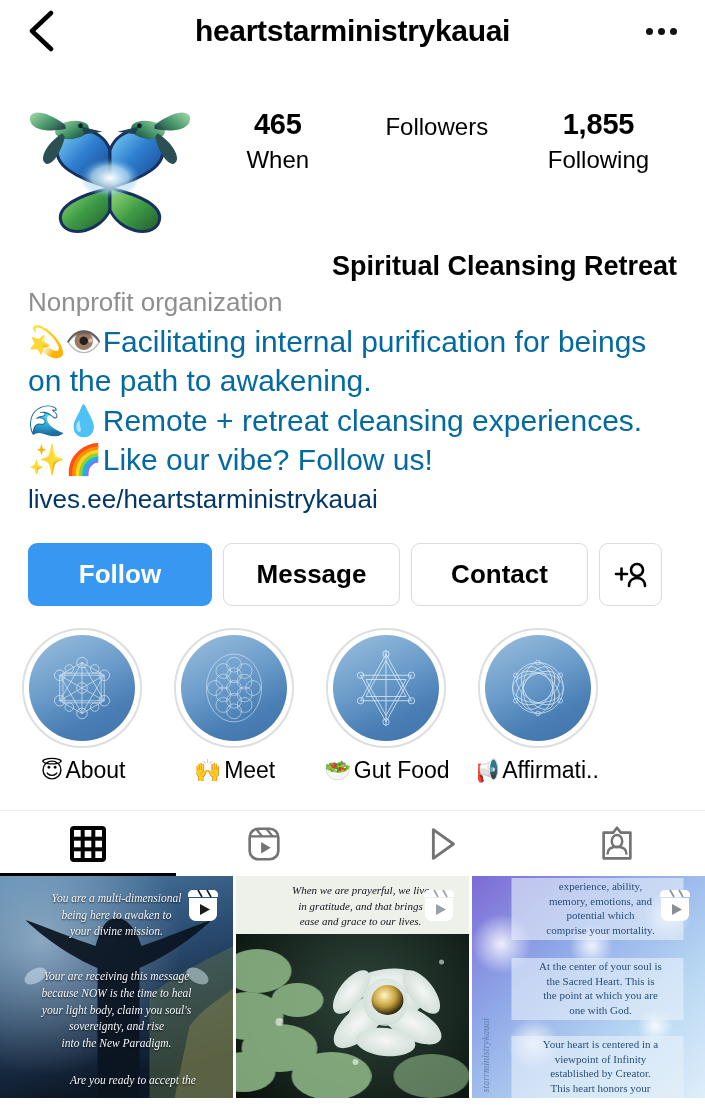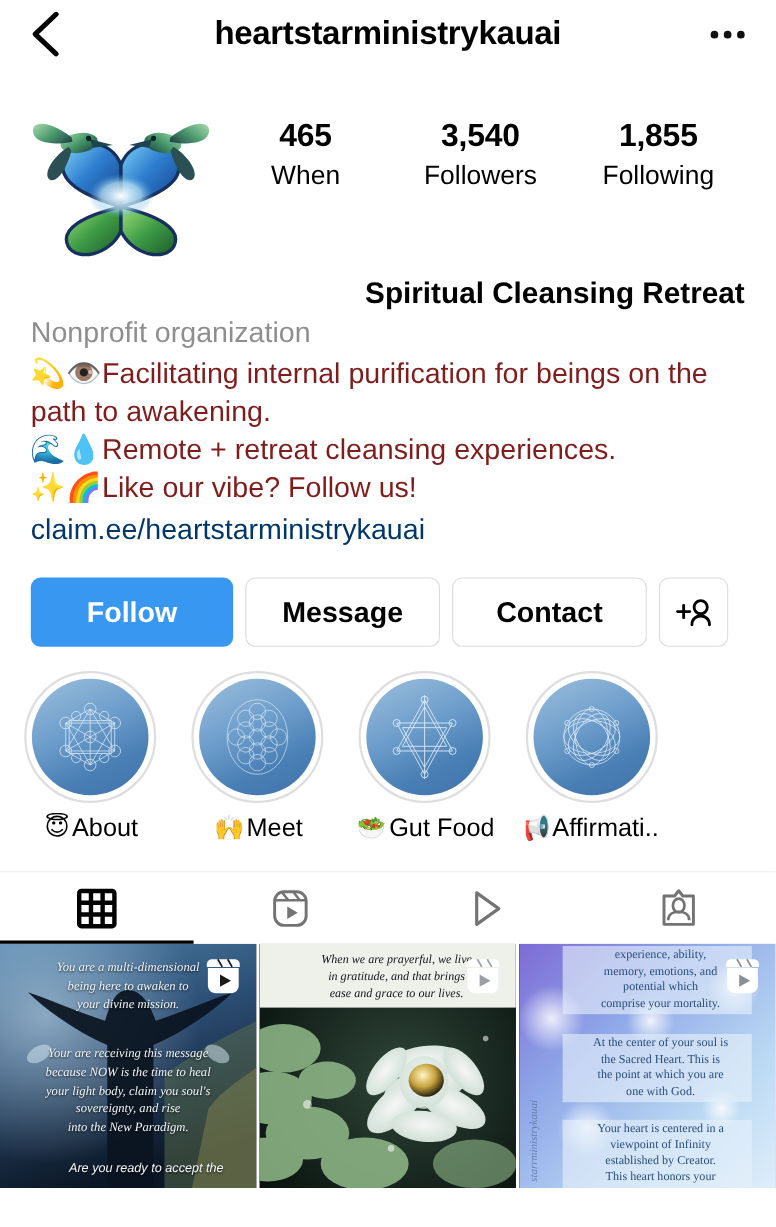--- a/index.html
+++ b/index.html
@@ -65,21 +65,21 @@
     margin-left: 6px;
   }
   .stat { text-align: center; min-width: 96px; }
   .stat-num { font-size: 29px; font-weight: bold; color: #000; line-height: 1.15; letter-spacing: -0.2px;}
   .stat-label { font-size: 24px; color: #000; line-height: 1.3; margin-top: 3px; }
 
   
   .bio { padding: 12px 28px 0 28px; }
   .bio-name { font-size: 27px; font-weight: bold; color: #000; line-height: 1.35; text-align: right; }
   .bio-category { font-size: 26px; color: #8e8e8e; line-height: 1.35; margin-top: 1px;}
-  .bio-line { font-size: 26px; color: #7f1d1d; line-height: 1.32; }
+  .bio-line { font-size: 30px; color: #0369a1; line-height: 1.32; }
   .bio-text { margin-top: 1px; }
   .bio-link { font-size: 26px; color: #00376b; line-height: 1.4; margin-top: 1px; cursor: pointer; display: block; }
   .emo { font-family: "DejaVu Sans", sans-serif; }
 
   
   .actions {
     display: flex;
     gap: 11px;
     padding: 26px 43px 0 28px;
     align-items: stretch;
@@ -249,21 +249,20 @@
         </g>
       </svg>
     </div>
 
     <div class="stats">
       <div class="stat">
         <div class="stat-num">465</div>
         <div class="stat-label">When</div>
       </div>
       <div class="stat">
-        <div class="stat-num">3,540</div>
         <div class="stat-label">Followers</div>
       </div>
       <div class="stat">
         <div class="stat-num">1,855</div>
         <div class="stat-label">Following</div>
       </div>
     </div>
   </div>
 
   <div class="bio">
@@ -273,21 +272,21 @@
       <div class="bio-line">
         <span class="emo">💫👁️</span><span>Facilitating internal purification for beings on the path to awakening.</span>
       </div>
       <div class="bio-line">
         <span class="emo">🌊💧</span><span>Remote + retreat cleansing experiences.</span>
       </div>
       <div class="bio-line">
         <span class="emo">✨🌈</span><span>Like our vibe? Follow us!</span>
       </div>
     </div>
-    <a class="bio-link">claim.ee/heartstarministrykauai</a>
+    <a class="bio-link">lives.ee/heartstarministrykauai</a>
   </div>
 
   <div class="actions">
     <div class="btn btn-follow">Follow</div>
     <div class="btn btn-outline">Message</div>
     <div class="btn btn-outline">Contact</div>
     <div class="btn btn-icon">
       <svg width="34" height="30" viewBox="0 0 34 30">
         <line x1="2" y1="14" x2="13" y2="14" stroke="#000" stroke-width="2.6" stroke-linecap="round"></line>
         <line x1="7.5" y1="8.5" x2="7.5" y2="19.5" stroke="#000" stroke-width="2.6" stroke-linecap="round"></line>
@@ -481,21 +480,21 @@
         <div>being here to awaken to</div>
         <div>your divine mission.</div>
       </div>
       <div class="post-txt" style="top:92px;font-family:'Liberation Serif',serif;font-style:italic;color:#f2f7fb;font-size:11.5px;line-height:1.45;text-shadow:0 1px 2px rgba(0,0,0,.8);padding:0 5px;">
         <div>Your are receiving this message</div>
         <div>because NOW is the time to heal</div>
         <div>your light body, claim you soul's</div>
         <div>sovereignty, and rise</div>
         <div>into the New Paradigm.</div>
       </div>
-      <div class="post-txt" style="top:198px;font-family:Liberation Sans, sans-serif;font-style:italic;color:#f2f7fb;font-size:11.5px;text-shadow:0 1px 2px rgba(0,0,0,.8);margin-left:33px;">Are you ready to accept the</div>
+      <div class="post-txt" style="top:198px;font-family:Liberation Serif, serif;font-style:italic;color:#f2f7fb;font-size:11.5px;text-shadow:0 1px 2px rgba(0,0,0,.8);margin-left:33px;">Are you ready to accept the</div>
       <svg class="reel-badge" viewBox="0 0 40 40">
         <path d="M6,14 L34,14 L34,30 C34,34 31,37 27,37 L13,37 C9,37 6,34 6,30 Z" fill="#fff"></path>
         <path d="M10,6 L30,6 C33,6 35,8 35,11 L35,13 L5,13 L5,11 C5,8 7,6 10,6 Z" fill="#fff"></path>
         <line x1="15" y1="6" x2="19" y2="13" stroke="#1a1a1a" stroke-width="1.6"></line>
         <line x1="24" y1="6" x2="28" y2="13" stroke="#1a1a1a" stroke-width="1.6"></line>
         <path d="M17,20 L27,25.5 L17,31 Z" fill="#1a1a1a"></path>
       </svg>
     </div>
 
     <div class="cell">

